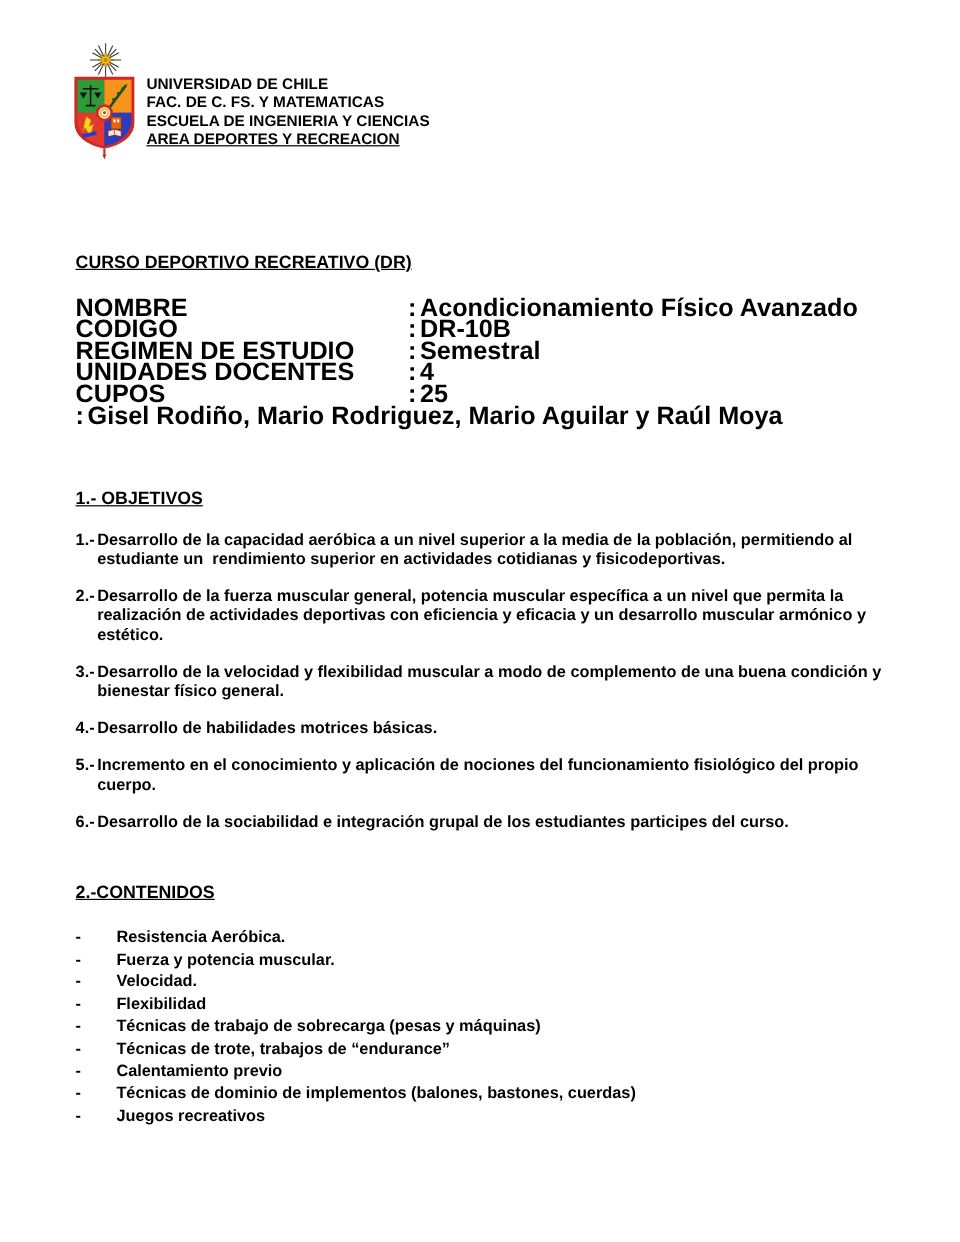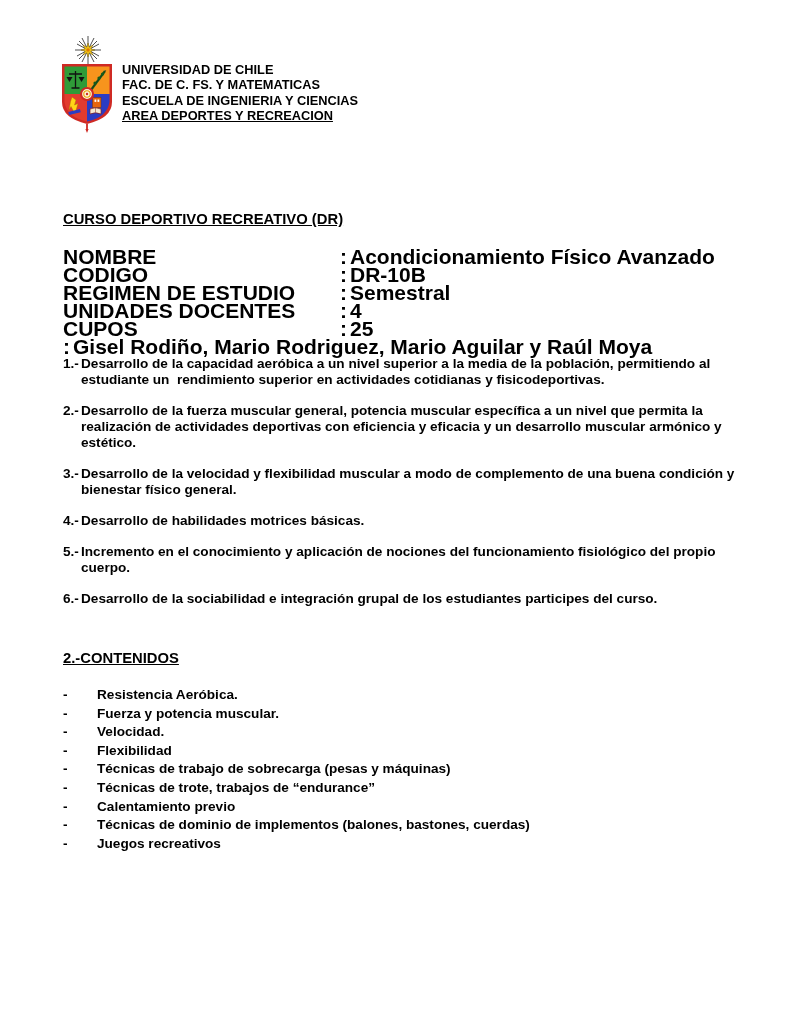--- a/index.html
+++ b/index.html
@@ -185,20 +185,21 @@
         </div>
       </div>
       <div class="info-row">
         <div class="info-value">
           <span class="info-colon">:</span>
           <span class="info-text">Gisel Rodiño, Mario Rodriguez, Mario Aguilar y Raúl Moya</span>
         </div>
       </div>
     </div>
 
+    <div class="section-heading heading-objetivos">1.- OBJETIVOS</div>
 
     <div>
       <div class="obj-item">
         <span class="obj-num">1.-</span>
         <span class="obj-text">Desarrollo de la capacidad aeróbica a un nivel superior a la media de la población, permitiendo al estudiante un  rendimiento superior en actividades cotidianas y fisicodeportivas.</span>
       </div>
       <div class="obj-item">
         <span class="obj-num">2.-</span>
         <span class="obj-text">Desarrollo de la fuerza muscular general, potencia muscular específica a un nivel que permita la realización de actividades deportivas con eficiencia y eficacia y un desarrollo muscular armónico y estético.</span>
       </div>

